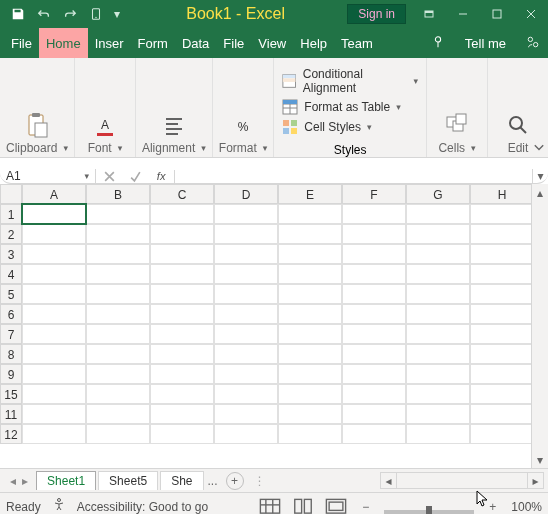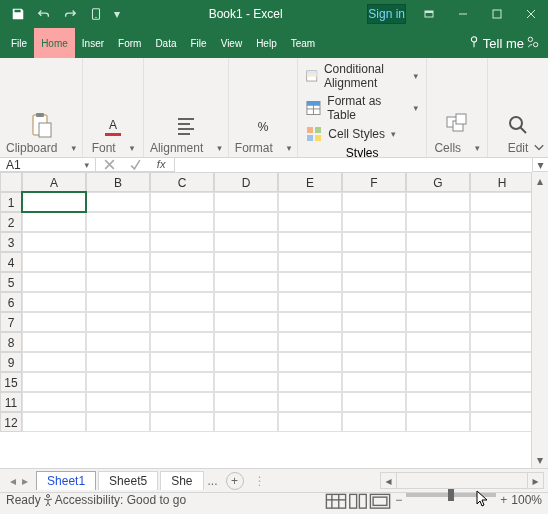--- a/index.html
+++ b/index.html
@@ -3,49 +3,49 @@
 <meta charset="utf-8">
 <style>
 * { margin: 0; padding: 0; box-sizing: border-box; font-family: 'Segoe UI', Tahoma, sans-serif; font-size: 12px; user-select: none; }
 body { width: 548px; height: 514px; background: #fff; overflow: hidden; display: flex; flex-direction: column; }
 
 
 .titlebar { height: 28px; background: #217346; display: flex; align-items: center; color: #fff; }
 .qat { display: flex; align-items: center; gap: 2px; padding: 0 6px; }
 .qat .qbtn { width: 24px; height: 24px; display: flex; align-items: center; justify-content: center; border-radius: 2px; }
 .qat .qbtn svg { width: 14px; height: 14px; }
-.title-center { flex: 1; text-align: center; color: #ffffff; font-size: 12px; }
-.signin-btn { background: #0b5d3b; color: #7dd3fc; padding: 2px 0; border: 1px solid #0a4f32; font-size: 12px; margin: 0 6px; }
+.title-center { flex: 1; text-align: center; color: #fde047; font-size: 16px; }
+.signin-btn { background: #0b5d3b; color: #f9a8d4; padding: 2px 10px; border: 1px solid #0a4f32; font-size: 12px; margin: 0 6px; }
 .winbtns { display: flex; }
 .winbtn { width: 34px; height: 28px; display: flex; align-items: center; justify-content: center; color: #cfe8db; }
 .winbtn svg { width: 10px; height: 10px; }
 
 
 .tabs { height: 30px; background: #217346; display: flex; align-items: stretch; padding-left: 4px; }
-.tab { padding: 0 7px; display: flex; align-items: center; color: #fff; font-size: 10px; cursor: pointer; text-align: center; }
+.tab { padding: 0 7px; display: flex; align-items: center; color: #fff; font-size: 13px; cursor: pointer; text-align: center; }
 .tab.active { background: #fca5a5; color: #217346; }
-.tabs-right { margin-left: auto; display: flex; align-items: center; gap: 2px; padding-right: 8px; color: #fff; }
+.tabs-right { margin-left: auto; display: flex; align-items: center; gap: 20px; padding-right: 8px; color: #fff; }
 .tabs-right svg { width: 14px; height: 14px; }
 .share-label { font-size: 13px; }
 
 
 .ribbon { height: 100px; background: #f3f2f1; border-bottom: 1px solid #d6d6d6; display: flex; align-items: stretch; overflow: hidden; position: relative; }
 .rgroup { display: flex; flex-direction: column; align-items: center; justify-content: flex-end; padding: 4px 6px 2px; border-right: 1px solid #e1e1e1; }
-.rgroup .rlabel { font-size: 11px; color: #666; margin-top: 2px; display: flex; align-items: center; gap: 14px; }
+.rgroup .rlabel { font-size: 11px; color: #666; margin-top: 2px; display: flex; align-items: center; gap: 6px; }
 .rbig { width: 48px; display: flex; flex-direction: column; align-items: center; gap: 2px; }
 .rbig svg { width: 28px; height: 28px; }
 .rcaret { font-size: 9px; color: #666; }
 .styles-grp { flex: 1; border-right: 1px solid #e1e1e1; display: flex; flex-direction: column; }
 .styles-inner { flex: 1; display: flex; flex-direction: column; justify-content: center; gap: 4px; padding: 4px 8px; }
 .style-row { display: flex; align-items: center; gap: 6px; font-size: 12px; color: #333; cursor: pointer; }
 .style-row svg { width: 16px; height: 16px; }
 .collapse-arrow { position: absolute; right: 2px; bottom: 2px; width: 14px; height: 14px; display: flex; align-items: center; justify-content: center; color: #666; }
 
 
-.fbar { height: 14px; border-bottom: 1px solid #d6d6d6; display: flex; align-items: center; background: #fff; }
+.fbar { height: 26px; border-bottom: 1px solid #d6d6d6; display: flex; align-items: flex-end; background: #fff; border-radius: 11px; }
 .namebox { width: 96px; border-right: 1px solid #d6d6d6; display: flex; align-items: center; padding: 0 6px; justify-content: space-between; font-size: 12px; color: #333; }
 .fbar-btns { display: flex; align-items: center; border-right: 1px solid #d6d6d6; }
 .fbar-btn { width: 26px; display: flex; align-items: center; justify-content: center; color: #888; }
 .fbar-btn svg { width: 13px; height: 13px; }
 .formula-input { flex: 1; border: none; outline: none; padding: 0 6px; font-size: 12px; }
 .fbar-drop { width: 16px; display: flex; align-items: center; justify-content: center; border-left: 1px solid #d6d6d6; color: #666; }
 
 
 .grid-wrap { flex: 1; display: flex; overflow: hidden; position: relative; }
 .grid { display: grid; grid-template-columns: 22px repeat(8, 64px); grid-auto-rows: 20px; border-collapse: collapse; }
@@ -56,28 +56,28 @@
 .cell.active { outline: 2px solid #217346; outline-offset: -1px; z-index: 1; }
 .vscroll { position: absolute; right: 0; top: 0; bottom: 0; width: 17px; background: #f3f2f1; border-left: 1px solid #d6d6d6; }
 .vscroll .vbtn { height: 17px; display: flex; align-items: center; justify-content: center; color: #666; }
 .vscroll .vtrack { position: absolute; top: 17px; bottom: 17px; left: 0; right: 0; }
 .vscroll .vbtn.bot { position: absolute; bottom: 0; left: 0; right: 0; }
 
 
 .sheetbar { height: 24px; background: #f3f2f1; border-top: 1px solid #d6d6d6; display: flex; align-items: center; padding: 0 4px; gap: 2px; }
 .sheet-nav { display: flex; gap: 6px; color: #888; padding: 0 6px; }
 .sheet-tab { padding: 2px 10px; border: 1px solid #d6d6d6; background: #fff; font-size: 12px; color: #333; border-bottom: none; }
-.sheet-tab.active { border-color: #aaa; color: #1d4ed8; }
+.sheet-tab.active { border-color: #aaa; color: #15803d; }
 .sheet-new { width: 18px; height: 18px; border: 1px solid #c0c0c0; border-radius: 50%; display: flex; align-items: center; justify-content: center; color: #666; margin-left: 4px; }
 .hscroll { flex: 1; display: flex; align-items: center; justify-content: flex-end; gap: 0; }
 .hscroll .hbtn { width: 17px; height: 17px; background: #f3f2f1; border: 1px solid #d6d6d6; display: flex; align-items: center; justify-content: center; color: #666; }
 .hscroll .htrack { width: 130px; height: 17px; background: #f3f2f1; border-top: 1px solid #d6d6d6; border-bottom: 1px solid #d6d6d6; }
 
 
-.statusbar { height: 22px; background: #f3f2f1; border-top: 1px solid #d6d6d6; display: flex; align-items: flex-start; padding: 0 6px; font-size: 11px; color: #505050; gap: 0; }
+.statusbar { height: 22px; background: #f3f2f1; border-top: 1px solid #d6d6d6; display: flex; align-items: flex-end; padding: 0 6px; font-size: 11px; color: #505050; gap: 11px; }
 .statusbar .spacer { flex: 1; }
 .viewbtn { width: 22px; height: 16px; display: flex; align-items: center; justify-content: center; color: #666; }
 .zoom-slider { width: 90px; height: 4px; background: #c0c0c0; position: relative; }
 .zoom-slider .thumb { position: absolute; left: 50%; top: -4px; width: 6px; height: 12px; background: #666; transform: translateX(-50%); }
 .cursor { position: absolute; right: 58px; bottom: 6px; pointer-events: none; }
 </style>
 </head>
 <body>
 
 <div class="titlebar">

